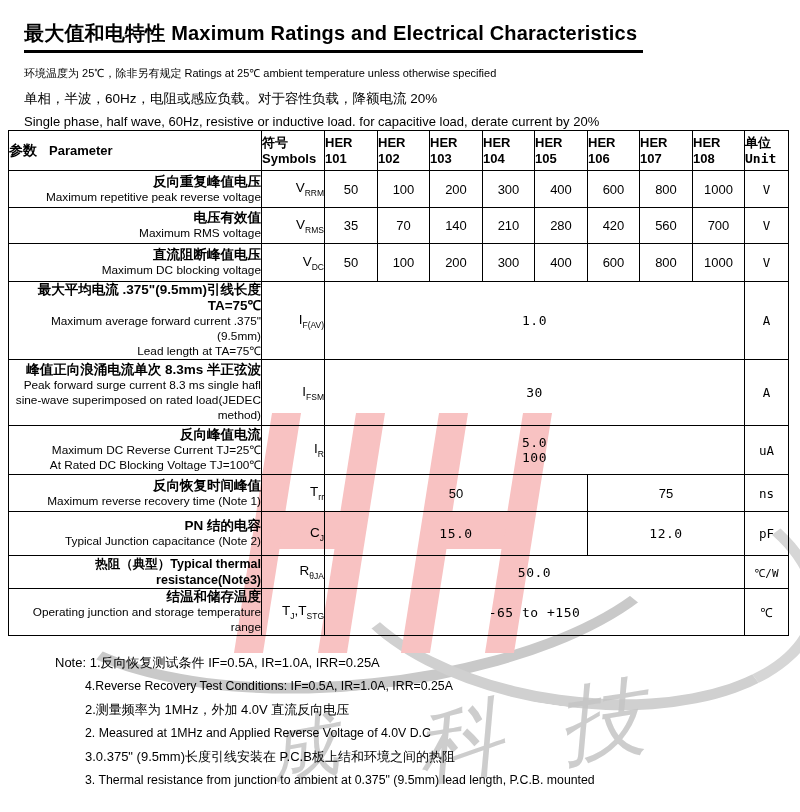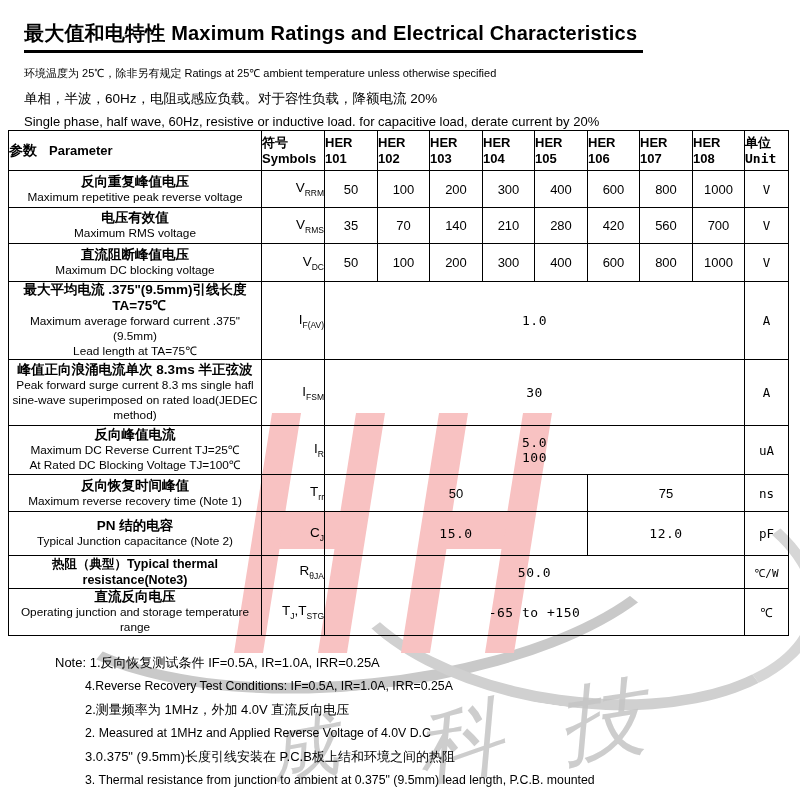--- a/index.html
+++ b/index.html
@@ -40,21 +40,21 @@
   table.spec{
     position:absolute;left:8px;top:130px;width:780px;
     border-collapse:collapse;table-layout:fixed;
   }
   table.spec td,table.spec th{
     border:1.6px solid #000;padding:0;background:transparent;vertical-align:middle;
   }
   tr.h40{height:40px}tr.h37{height:37px}tr.h36{height:36px}tr.h38{height:38px}
   tr.h64{height:64px}tr.h66{height:66px}tr.h49{height:49px}tr.h44{height:44px}
   tr.h24{height:24px}tr.h45{height:45px}
-  .param{padding:2px 4px 2px 7px;text-align:center;}
+  .param{padding:2px 4px 2px 7px;text-align:right;}
   .param .zh{font-weight:bold;font-size:13.5px;line-height:16px;}
   .param .en{font-weight:normal;font-size:11.8px;line-height:15px;}
   .param .indent{padding-left:8px;}
   th.hd-param{text-align:left;padding-left:7px;font-size:14px;font-weight:bold;}
   th.hd-param .en-h{font-size:13px;padding-left:12px;}
   th .two-line{font-weight:bold;font-size:13px;line-height:16px;text-align:left;}
   th .mono-h{font-family:"DejaVu Sans Mono",monospace;}
   .sym{text-align:right;font-size:13.5px;}
   .sym sub{font-size:8.5px;}
   .cv{text-align:center;font-size:13px;}
@@ -301,21 +301,21 @@
       <td class="param">
         <div class="zh" style="font-size:12.5px">热阻（典型）Typical thermal resistance(Note3)</div>
       </td>
       <td class="sym"><span>R</span><sub>θJA</sub></td>
       <td class="cv mono" colspan="8">50.0</td>
       <td class="unit" style="font-size:11px">℃/W</td>
     </tr>
 
     <tr class="h45">
       <td class="param">
-        <div class="zh">直流反向电压</div>
+        <div class="zh">结温和储存温度</div>
         <div class="en">Operating junction and storage temperature</div>
         <div class="en">range</div>
       </td>
       <td class="sym"><span>T</span><sub>J</sub><span>,</span><span>T</span><sub>STG</sub></td>
       <td class="cv mono" colspan="8">-65 to +150</td>
       <td class="unit">℃</td>
     </tr>
   </tbody>
     </table>
 

